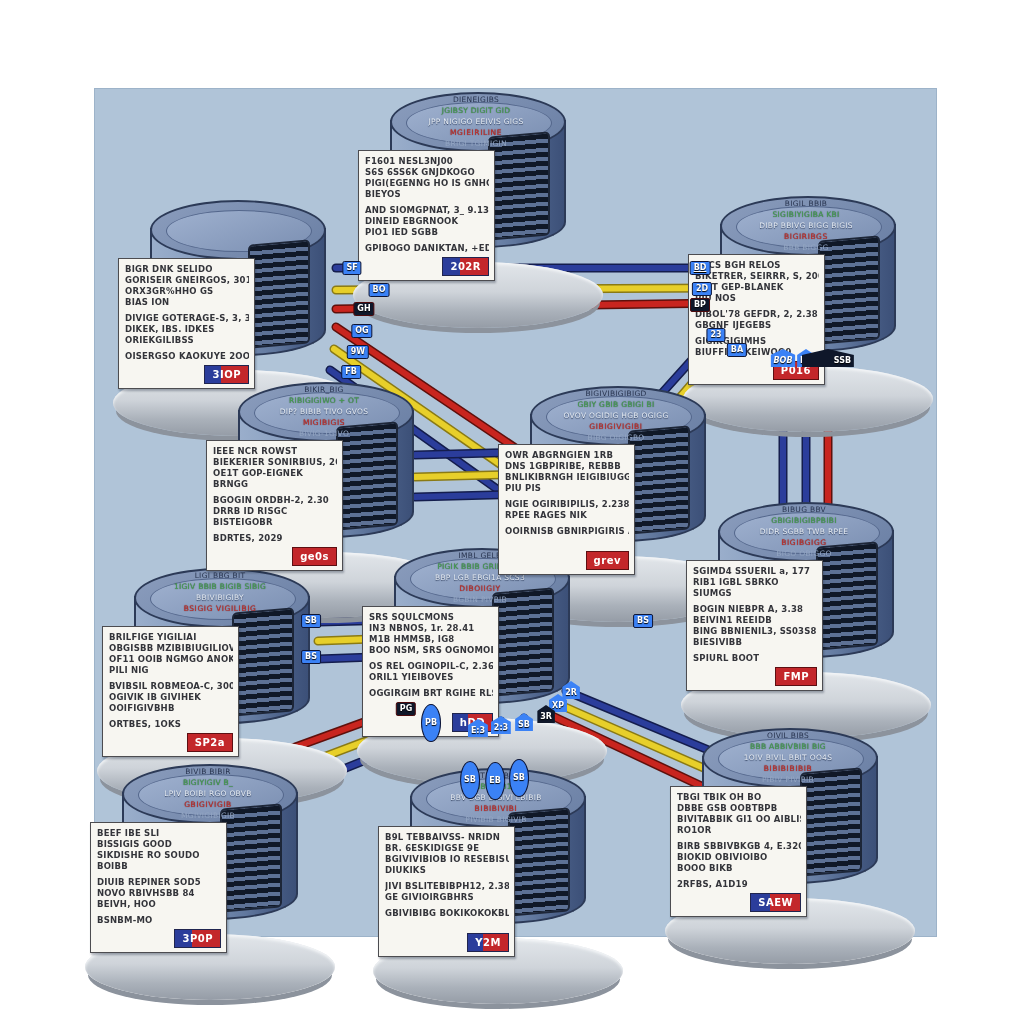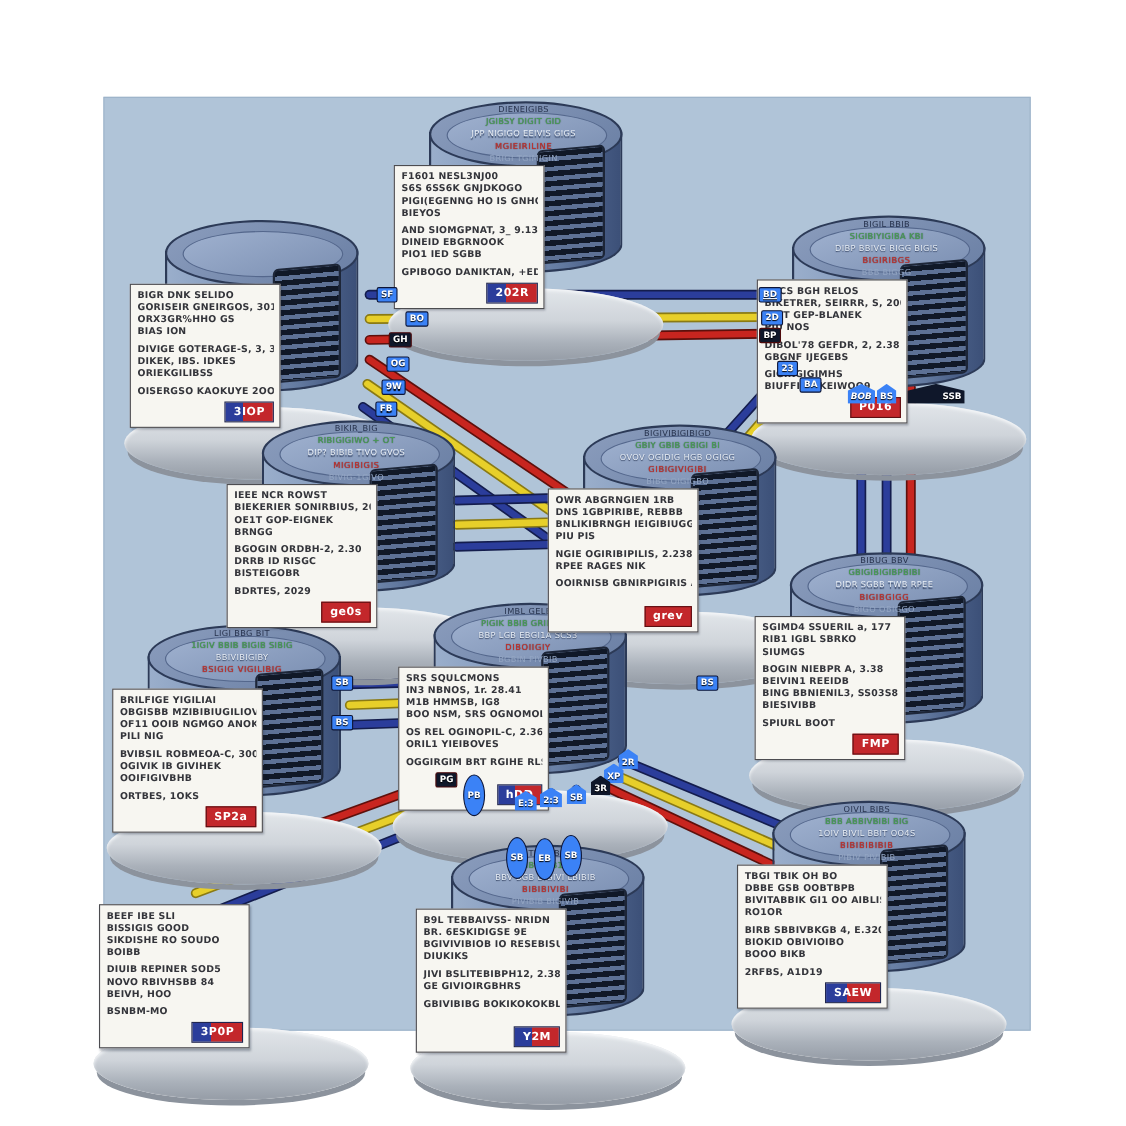--- a/index.html
+++ b/index.html
@@ -356,20 +356,34 @@
             <div class="ln">OS REL OGINOPIL-C, 2.36</div>
             <div class="ln">ORIL1 YIEIBOVES</div>
             <div class="sp"></div>
             <div class="ln">OGGIRGIM BRT RGIHE RLSO 1/S3</div>
           </div>
       <div class="badge split">hDD</div>
     </div>
   </div>
       <div class="server" style="left: 82px; top: 764px;">
     <div class="platter"></div>
+    <div class="cyl">
+      <div class="cyl-body"></div>
+      <div class="cyl-top">
+        <div class="cyl-top-inner"></div>
+      </div>
+      <div class="vent"></div>
+      <div class="top-lines">
+        <div class="tl1">BIVIB BIBIR</div>
+        <div class="tl2">BIGIYIGIV B_</div>
+        <div class="tl3">LPIV BOIBI RGO OBVB</div>
+        <div class="tl4">GBIGIVIGIB</div>
+        <div class="tl5">MGIVIGIBIGIB</div>
+      </div>
+    </div>
     <div class="label-box">
       <div class="lines">
             <div class="ln">BEEF IBE SLI</div>
             <div class="ln">BISSIGIS GOOD</div>
             <div class="ln">SIKDISHE RO SOUDO</div>
             <div class="ln">BOIBB</div>
             <div class="sp"></div>
             <div class="ln">DIUIB REPINER SOD5</div>
             <div class="ln">NOVO RBIVHSBB 84</div>
             <div class="ln">BEIVH, HOO</div>
@@ -450,21 +464,21 @@
       <div class="marker " style="left: 362px; top: 331px;">OG</div>
       <div class="marker " style="left: 358px; top: 352px;">9W</div>
       <div class="marker " style="left: 351px; top: 372px;">FB</div>
       <div class="marker " style="left: 700px; top: 268px; text-decoration: underline;">BD</div>
       <div class="marker " style="left: 702px; top: 289px;">2D</div>
       <div class="marker red" style="left: 700px; top: 305px;">BP</div>
       <div class="marker " style="left: 716px; top: 335px;">23</div>
       <div class="marker " style="left: 737px; top: 350px;">BA</div>
       <div class="marker pent" style="left: 783px; top: 358px; font-style: italic;">BOB</div>
       <div class="marker pent" style="left: 806px; top: 358px;">BS</div>
-      <div class="marker red pent" style="left: 851px; top: 358px; padding-left: 32px;">SSB</div>
+      <div class="marker red pent" style="left: 828px; top: 358px; padding-left: 32px;">SSB</div>
       <div class="marker " style="left: 311px; top: 621px;">SB</div>
       <div class="marker " style="left: 311px; top: 657px;">BS</div>
       <div class="marker " style="left: 643px; top: 621px;">BS</div>
       <div class="marker red" style="left: 406px; top: 709px;">PG</div>
       <div class="marker circle" style="left: 431px; top: 723px;">PB</div>
       <div class="marker pent" style="left: 478px; top: 728px;">E:3</div>
       <div class="marker pent" style="left: 501px; top: 725px;">2:3</div>
       <div class="marker pent" style="left: 524px; top: 722px;">SB</div>
       <div class="marker circle" style="left: 470px; top: 780px;">SB</div>
       <div class="marker circle" style="left: 495px; top: 781px;">EB</div>

